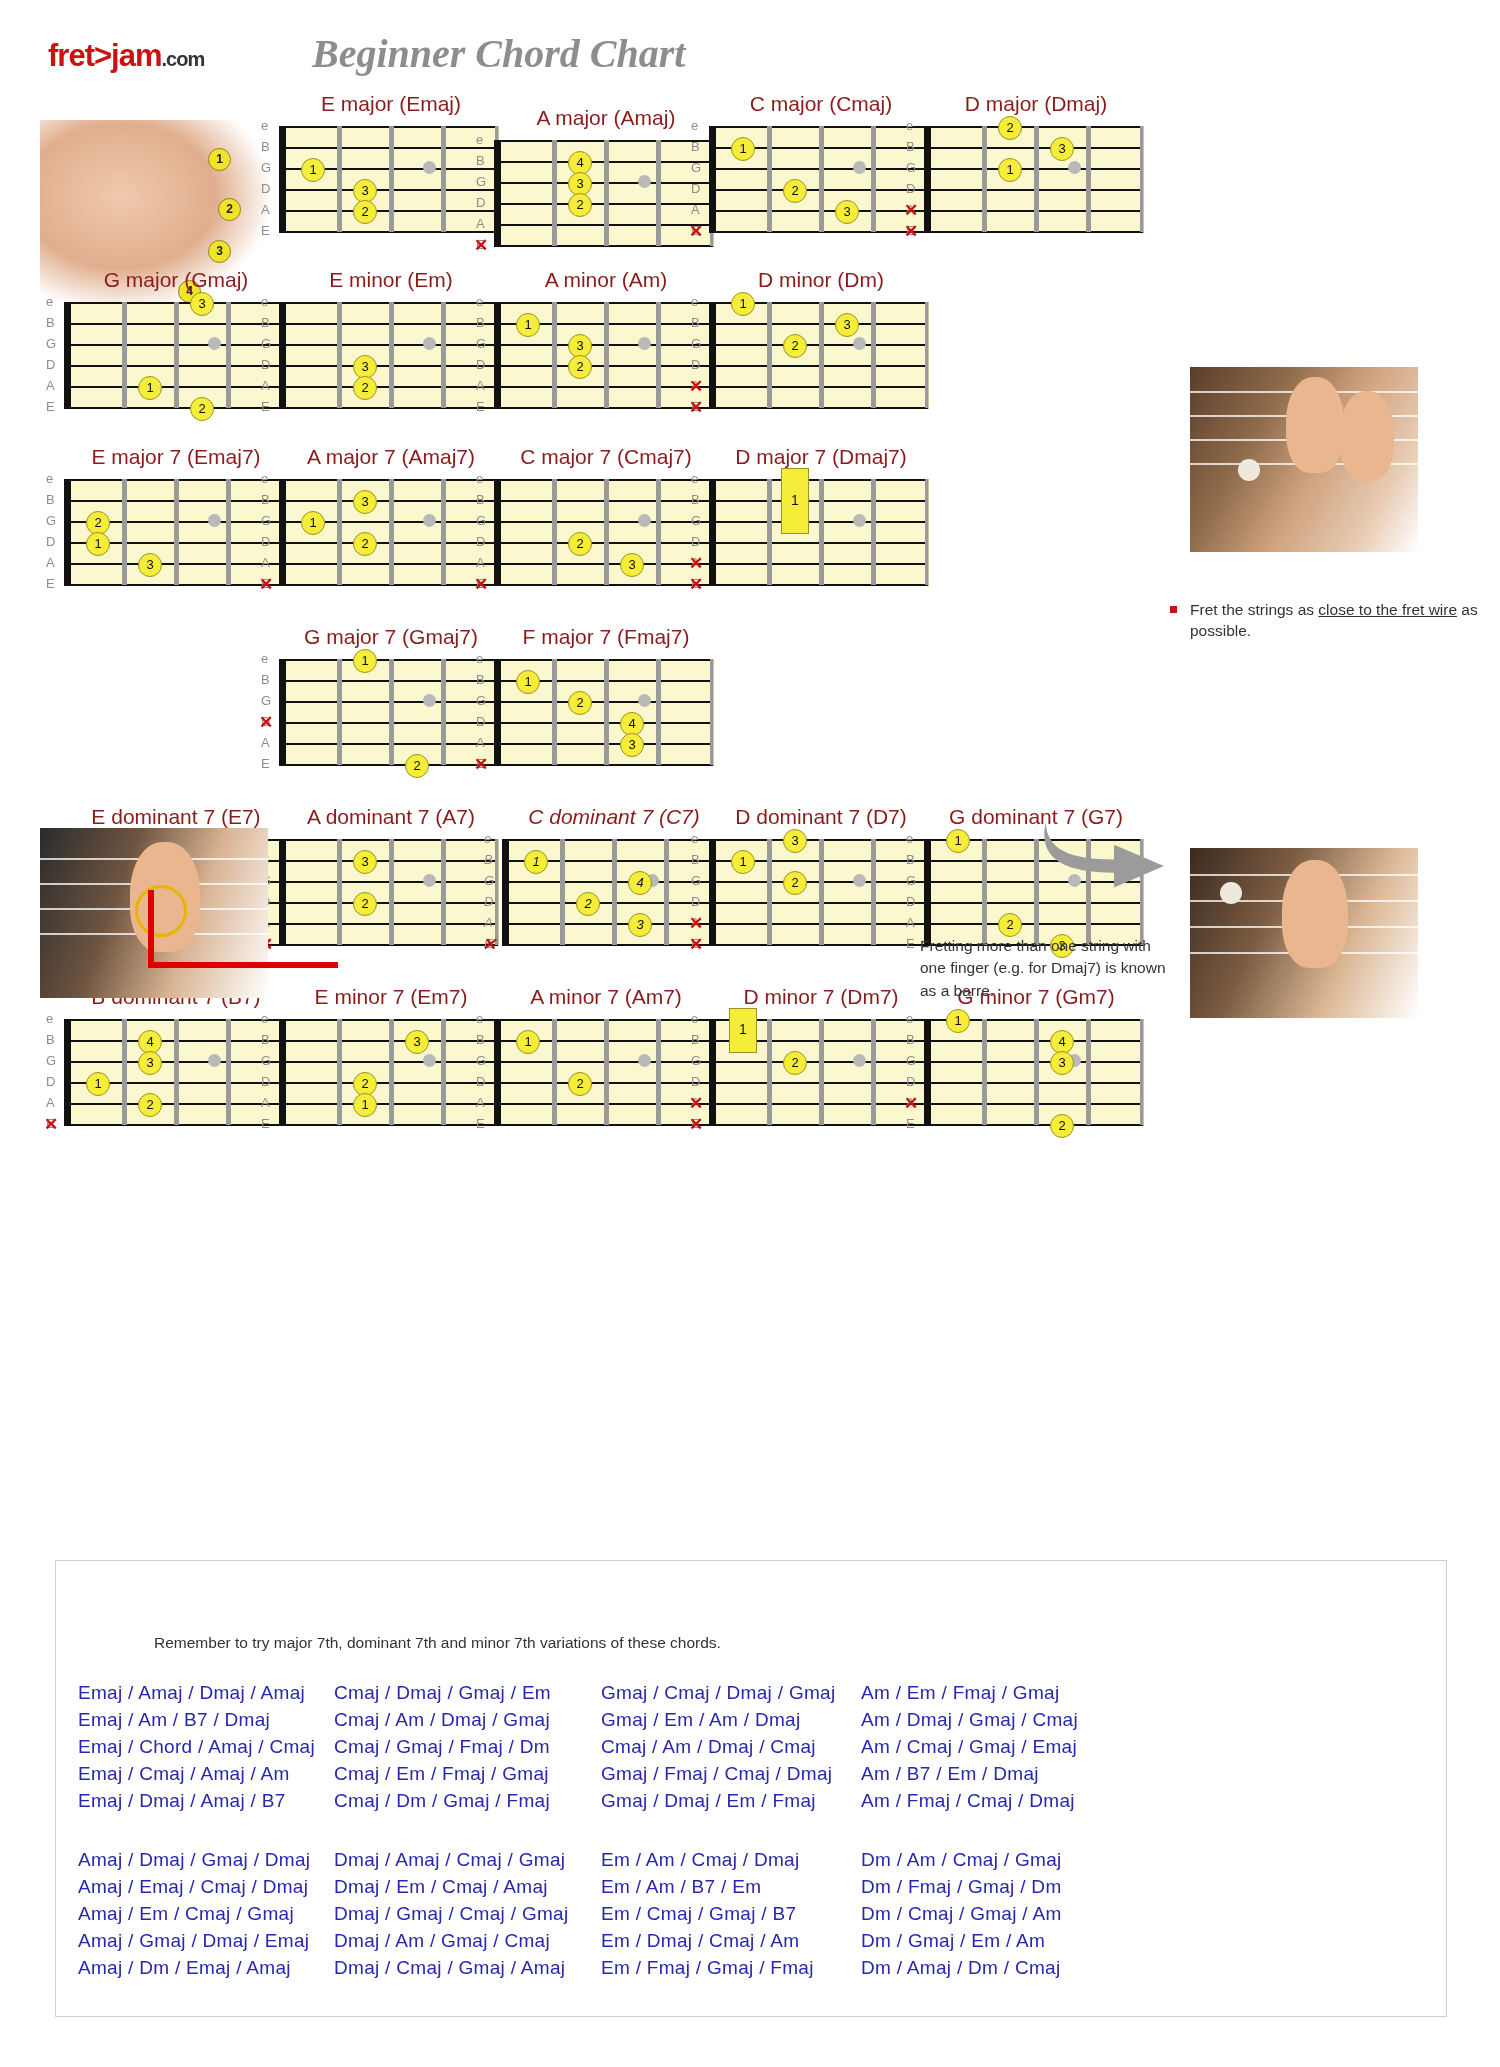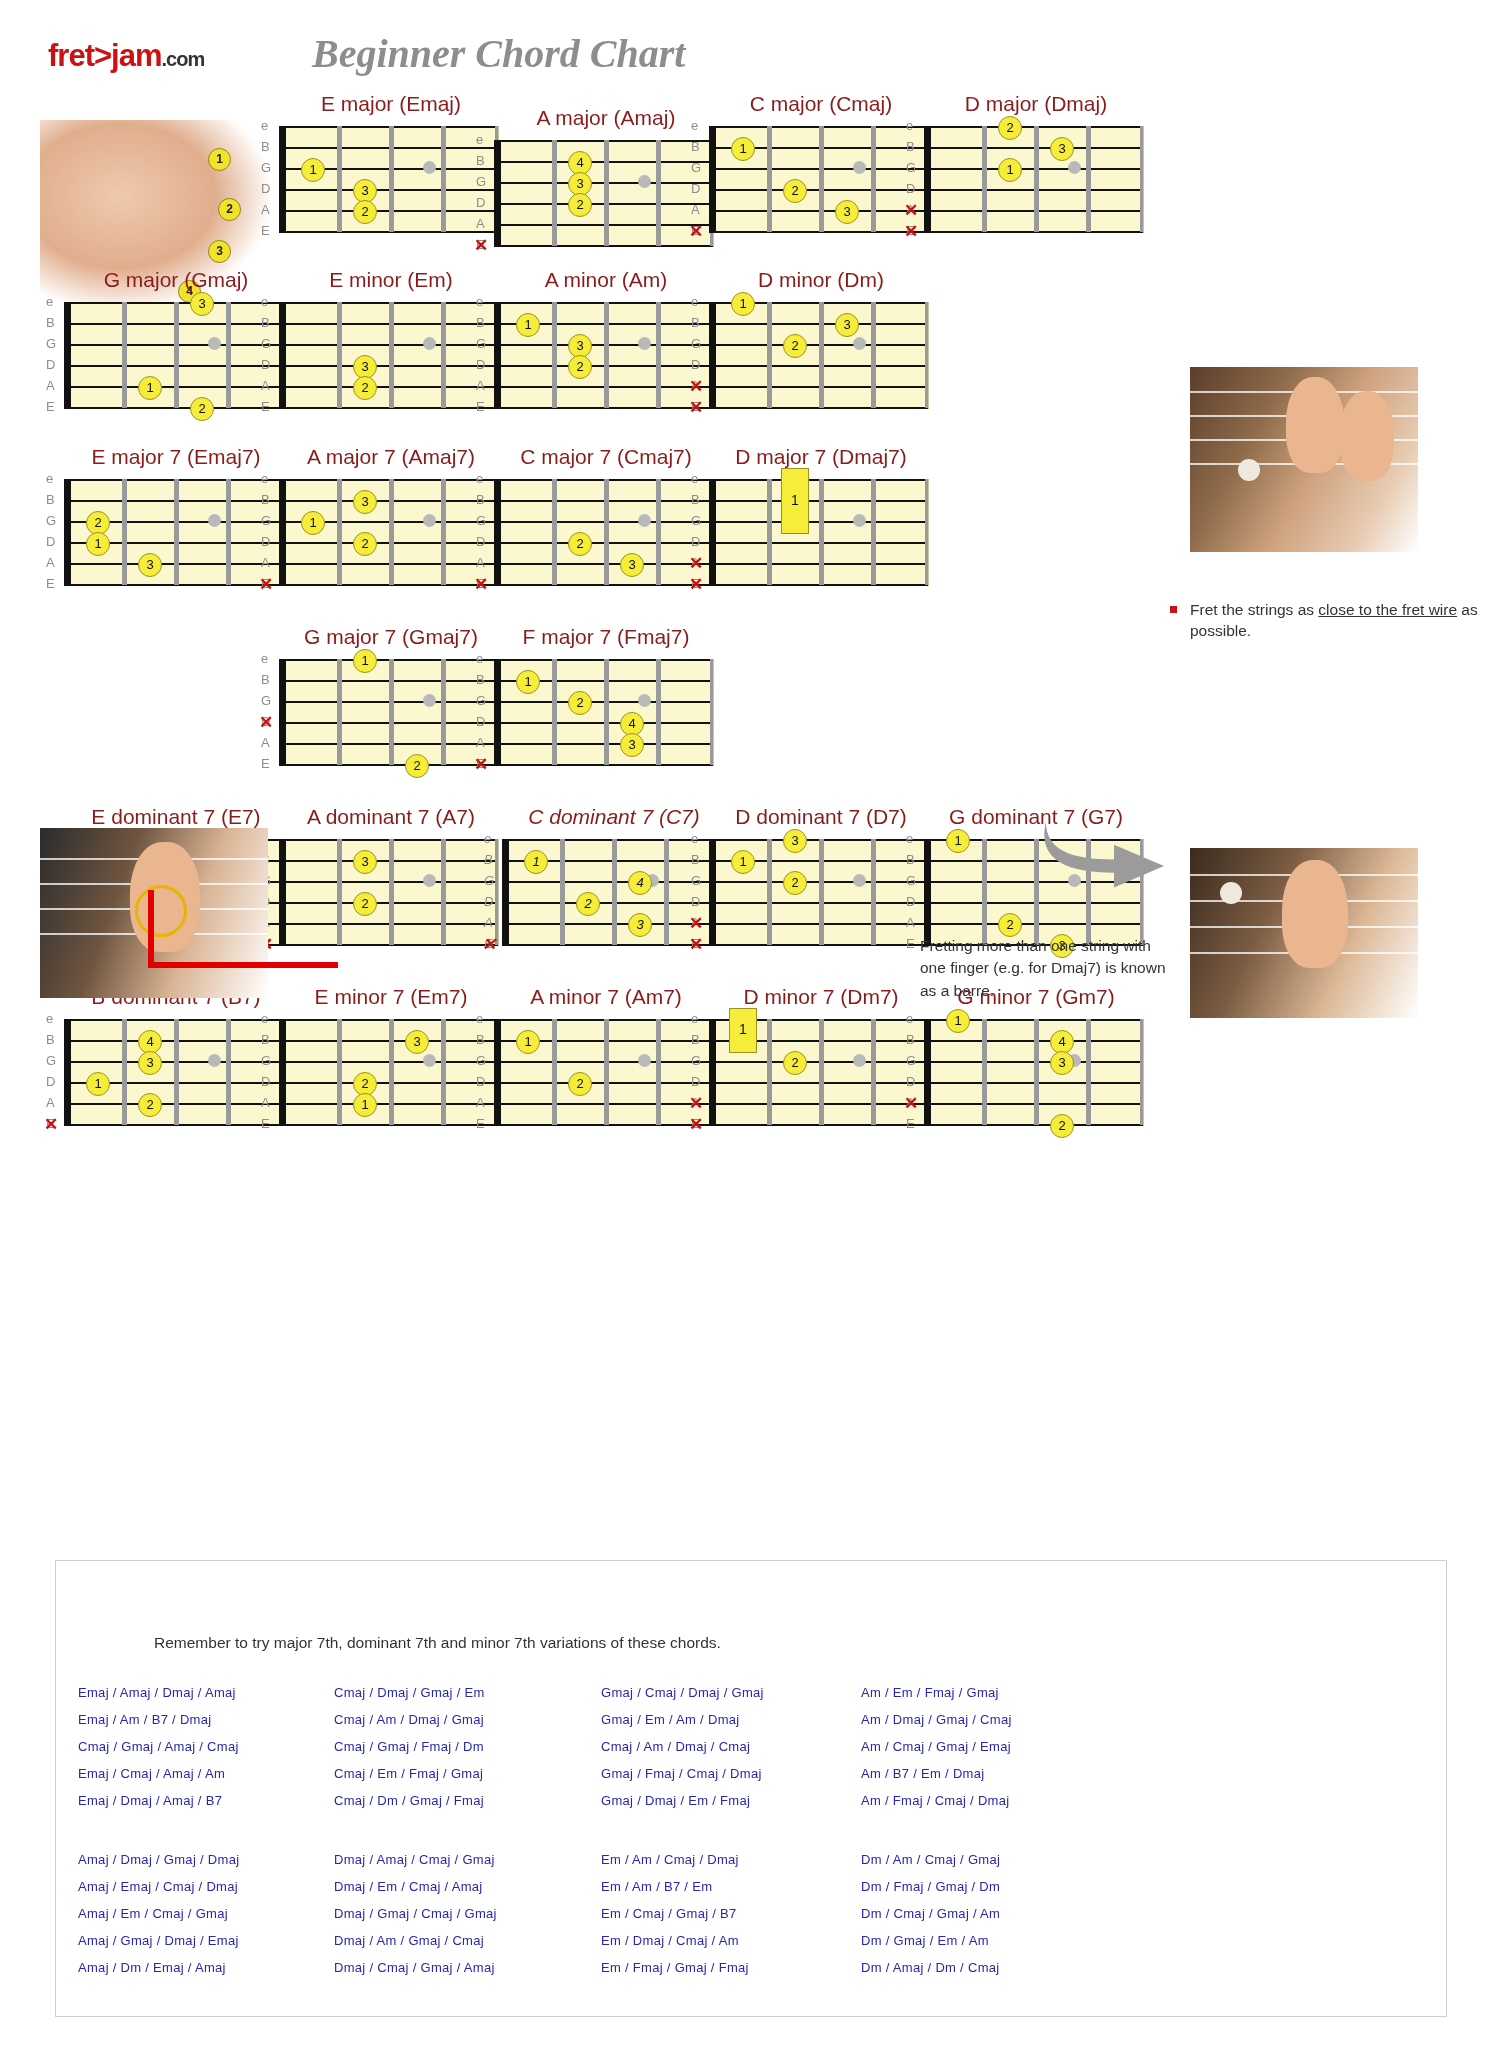--- a/index.html
+++ b/index.html
@@ -56,21 +56,21 @@
   #barre-ann{position:absolute;left:148px;top:890px;}
   #barre-ann .vline{position:absolute;left:0;top:0;width:6px;height:78px;background:#e00000;}
   #barre-ann .hline{position:absolute;left:0;top:72px;width:190px;height:6px;background:#e00000;}
   #barre-circle{position:absolute;left:135px;top:885px;width:46px;height:46px;border:3px solid #e8b400;border-radius:50%;}
   #arrow-big{position:absolute;left:1040px;top:820px;width:130px;height:80px;}
   #barre-note{position:absolute;left:920px;top:935px;width:250px;font-size:15.5px;color:#333;line-height:1.45;}
   
   #prog-box{position:absolute;left:55px;top:1560px;width:1390px;height:455px;border:1px solid #cfcfcf;background:#fff;}
   #prog-title{position:absolute;left:32px;top:22px;font-size:30px;font-style:italic;font-weight:bold;color:#8d8d8d;font-family:"Liberation Serif",serif;}
   #prog-sub{position:absolute;left:98px;top:73px;font-size:15.5px;color:#333;}
-  .prog-col{position:absolute;font-size:13px;color:#2727b0;line-height:27px;white-space:nowrap;}
+  .prog-col{position:absolute;font-size:19px;color:#2727b0;line-height:27px;white-space:nowrap;}
   .prog-col div{letter-spacing:.3px;}
 </style>
 </head>
 <body>
 
 <div id="header">
   <div id="logo">
     <span class="fret">fret</span><span class="arrow">&gt;</span><span class="jam">jam</span><span class="com">.com</span>
   </div>
   <div id="main-title">Beginner Chord Chart</div>
@@ -744,21 +744,21 @@
 <div id="tips">
     <div class="tip"><span class="sq"></span>Fret the strings as <span class="u">close to the fret wire</span> as possible.</div>
   </div>
 
 <div id="prog-box">
   <div id="prog-sub">Remember to try major 7th, dominant 7th and minor 7th variations of these chords.</div>
   <div id="prog-cols">
       <div class="prog-col" style="left: 22px; top: 118px;">
         <div>Emaj  /  Amaj  /  Dmaj  /  Amaj</div>
         <div>Emaj  /  Am  /  B7  /  Dmaj</div>
-        <div>Cmaj  /  Gmaj  /  Amaj  /  Cmaj</div>
+        <div>Emaj  /  Chord  /  Amaj  /  Cmaj</div>
         <div>Emaj  /  Cmaj  /  Amaj  /  Am</div>
         <div>Emaj  /  Dmaj  /  Amaj  /  B7</div>
       </div>
       <div class="prog-col" style="left: 22px; top: 285px;">
         <div>Amaj  /  Dmaj  /  Gmaj  /  Dmaj</div>
         <div>Amaj  /  Emaj  /  Cmaj  /  Dmaj</div>
         <div>Amaj  /  Em  /  Cmaj  /  Gmaj</div>
         <div>Amaj  /  Gmaj  /  Dmaj  /  Emaj</div>
         <div>Amaj  /  Dm  /  Emaj  /  Amaj</div>
       </div>

